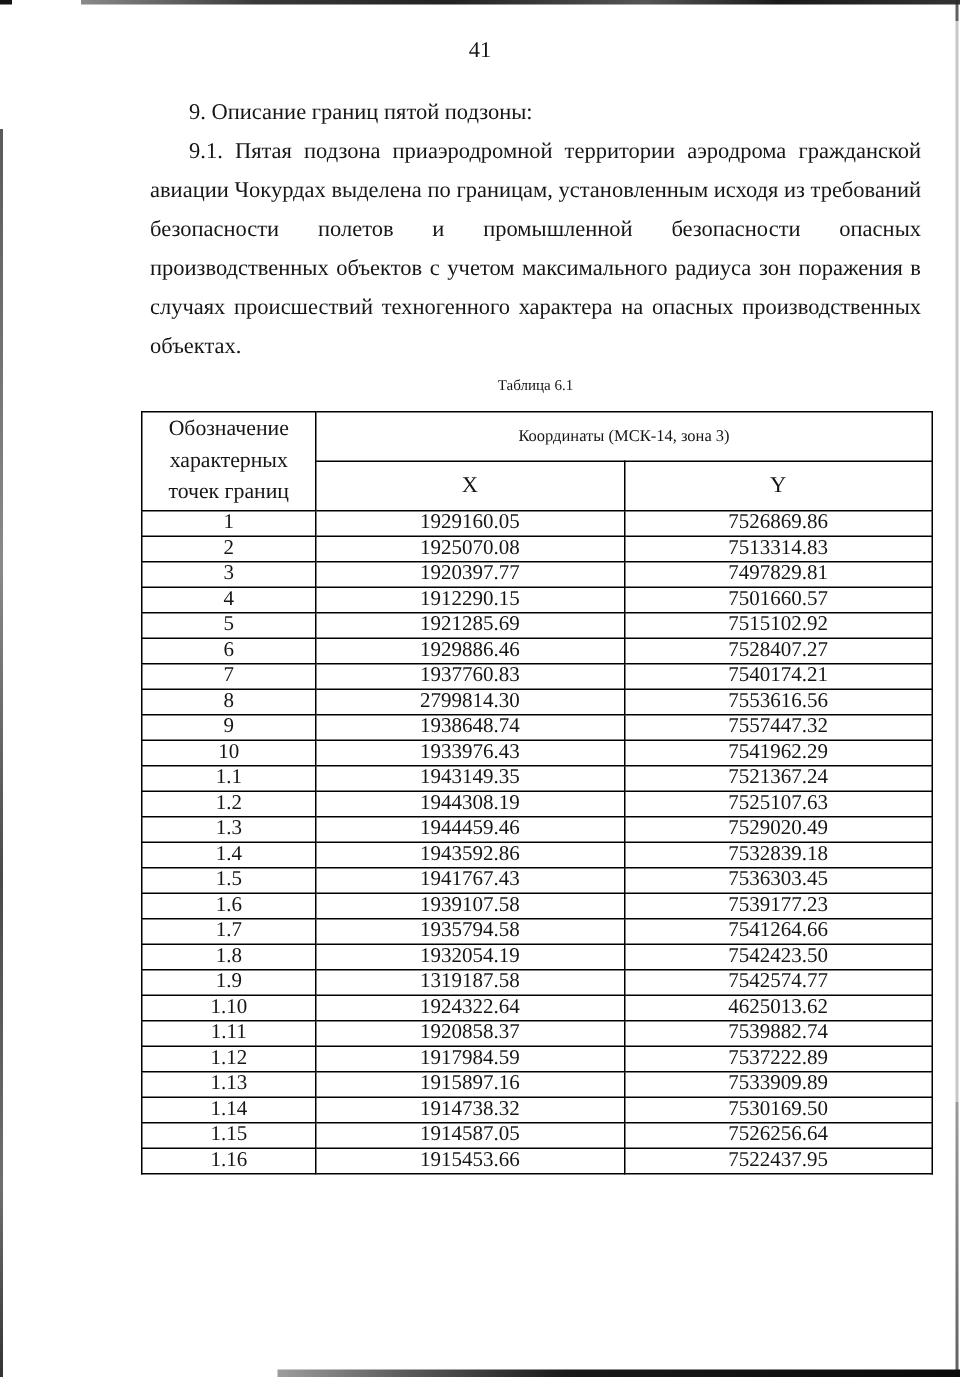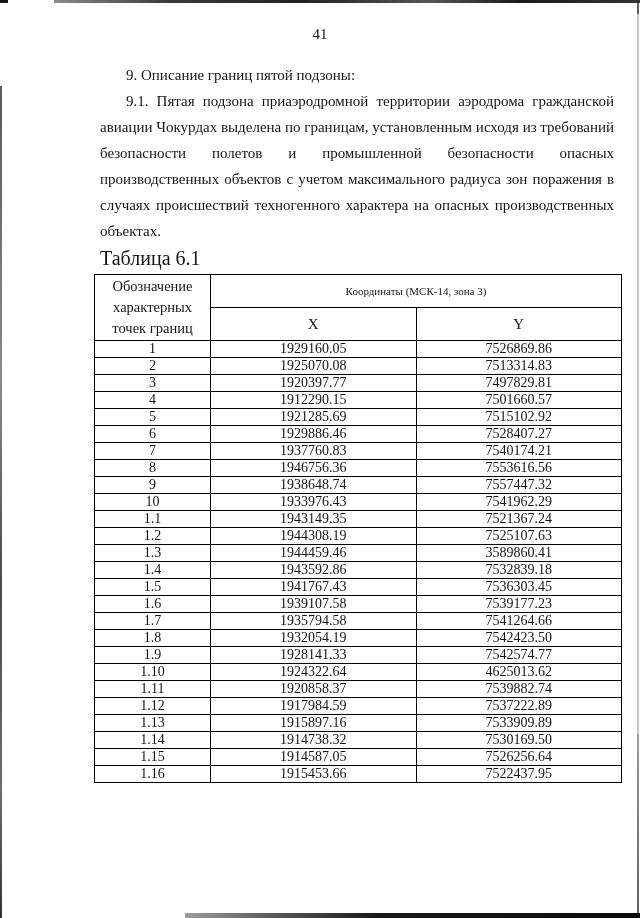--- a/index.html
+++ b/index.html
@@ -64,22 +64,22 @@
   .para {
     margin: 0;
     text-indent: 26px;
   }
   .justify {
     text-align: justify;
     text-align-last: left;
   }
   .table-caption {
     margin-top: 3px;
-    text-align: left;
-    font-size: 20px;
+    text-align: center;
+    font-size: 10px;
     line-height: 22px;
   }
   table.coords {
     border-collapse: collapse;
     margin-top: 5px;
     margin-left: -6px;
     table-layout: fixed;
     width: 528px;
   }
   table.coords th, table.coords td {
@@ -159,21 +159,21 @@
             <td>1929886.46</td>
             <td>7528407.27</td>
           </tr>
           <tr>
             <td>7</td>
             <td>1937760.83</td>
             <td>7540174.21</td>
           </tr>
           <tr>
             <td>8</td>
-            <td>1946756.36</td>
+            <td>2799814.30</td>
             <td>7553616.56</td>
           </tr>
           <tr>
             <td>9</td>
             <td>1938648.74</td>
             <td>7557447.32</td>
           </tr>
           <tr>
             <td>10</td>
             <td>1933976.43</td>
@@ -185,21 +185,21 @@
             <td>7521367.24</td>
           </tr>
           <tr>
             <td>1.2</td>
             <td>1944308.19</td>
             <td>7525107.63</td>
           </tr>
           <tr>
             <td>1.3</td>
             <td>1944459.46</td>
-            <td>3589860.41</td>
+            <td>7529020.49</td>
           </tr>
           <tr>
             <td>1.4</td>
             <td>1943592.86</td>
             <td>7532839.18</td>
           </tr>
           <tr>
             <td>1.5</td>
             <td>1941767.43</td>
             <td>7536303.45</td>
@@ -214,21 +214,21 @@
             <td>1935794.58</td>
             <td>7541264.66</td>
           </tr>
           <tr>
             <td>1.8</td>
             <td>1932054.19</td>
             <td>7542423.50</td>
           </tr>
           <tr>
             <td>1.9</td>
-            <td>1928141.33</td>
+            <td>1319187.58</td>
             <td>7542574.77</td>
           </tr>
           <tr>
             <td>1.10</td>
             <td>1924322.64</td>
             <td>4625013.62</td>
           </tr>
           <tr>
             <td>1.11</td>
             <td>1920858.37</td>

